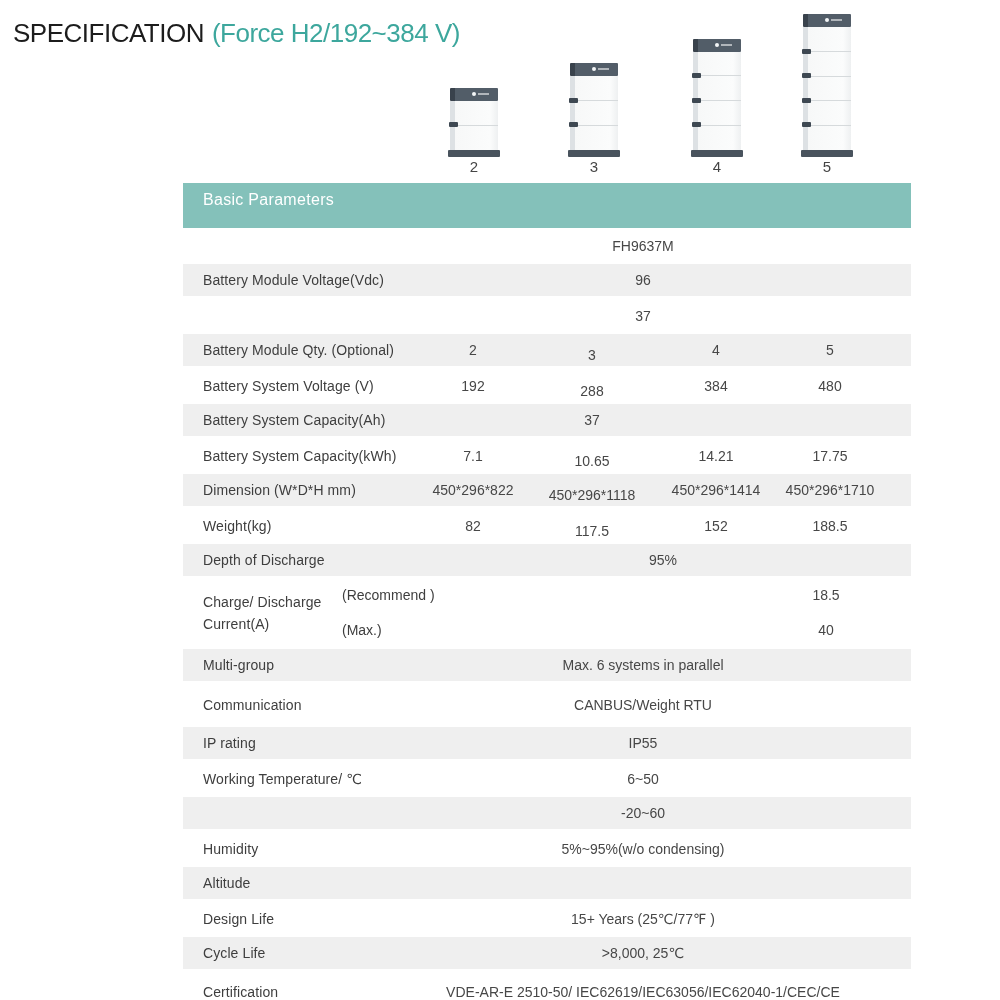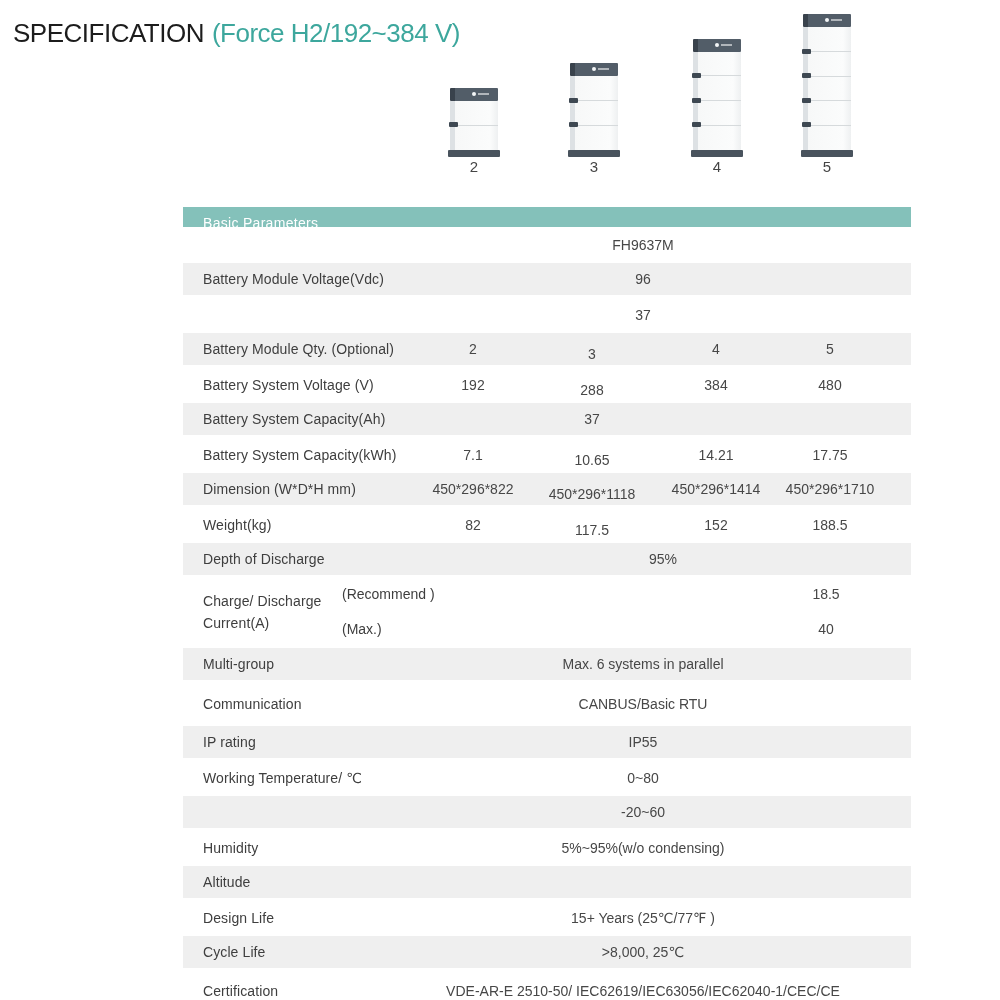--- a/index.html
+++ b/index.html
@@ -48,22 +48,22 @@
     position:absolute;left:-1px;width:9px;height:5px;background:#3e4852;border-radius:1px;
   }
   .tlabel{
     position:absolute;width:48px;text-align:center;top:158px;
     font-size:15px;color:#454545;
   }
 
   
   .table{position:absolute;left:183px;top:183px;width:728px;}
   .thead{
-    height:20px;line-height:33px;background:#84c1ba;color:#ffffff;
-    font-size:14px;padding-left:20px;box-sizing:border-box;letter-spacing:0.3px;margin-top:24px;
+    height:45px;line-height:33px;background:#84c1ba;color:#ffffff;
+    font-size:16px;padding-left:20px;box-sizing:border-box;letter-spacing:0.3px;
   }
   .row{
     position:relative;width:728px;box-sizing:border-box;
     display:grid;grid-template-columns:236px 108px 130px 118px 110px;
     align-items:center;padding-right:26px;
     font-size:14px;color:#3e3e3e;
   }
   .row.gray{
     background:#efefef;background-clip:padding-box;
     border-top:1px solid #ffffff;border-bottom:2px solid #ffffff;
@@ -222,29 +222,29 @@
           <div class="dval" style="top: 0px;">18.5</div>
           <div class="sub" style="top: 35px;">(Max.)</div>
           <div class="dval" style="top: 35px;">40</div>
         </div>
         <div class="row gray" style="height: 35px;">
           <div class="rlabel">Multi-group</div>
           <div class="rv v-span">Max. 6 systems in parallel</div>
         </div>
         <div class="row" style="height: 43px;">
           <div class="rlabel">Communication</div>
-          <div class="rv v-span">CANBUS/Basic RTU</div>
+          <div class="rv v-span">CANBUS/Weight RTU</div>
         </div>
         <div class="row gray" style="height: 35px;">
           <div class="rlabel">IP rating</div>
           <div class="rv v-span">IP55</div>
         </div>
         <div class="row" style="height: 35px;">
           <div class="rlabel">Working Temperature/ ℃</div>
-          <div class="rv v-span">0~80</div>
+          <div class="rv v-span">6~50</div>
         </div>
         <div class="row gray" style="height: 35px;">
           <div class="rv v-span">-20~60</div>
         </div>
         <div class="row" style="height: 35px;">
           <div class="rlabel">Humidity</div>
           <div class="rv v-span">5%~95%(w/o condensing)</div>
         </div>
         <div class="row gray" style="height: 35px;">
           <div class="rlabel">Altitude</div>

